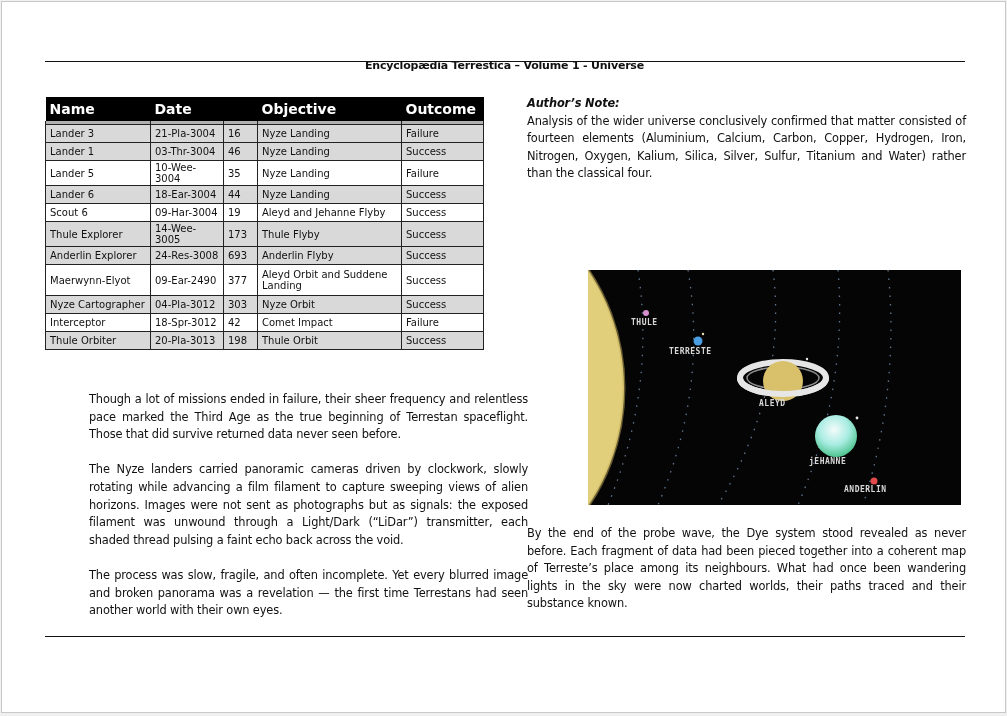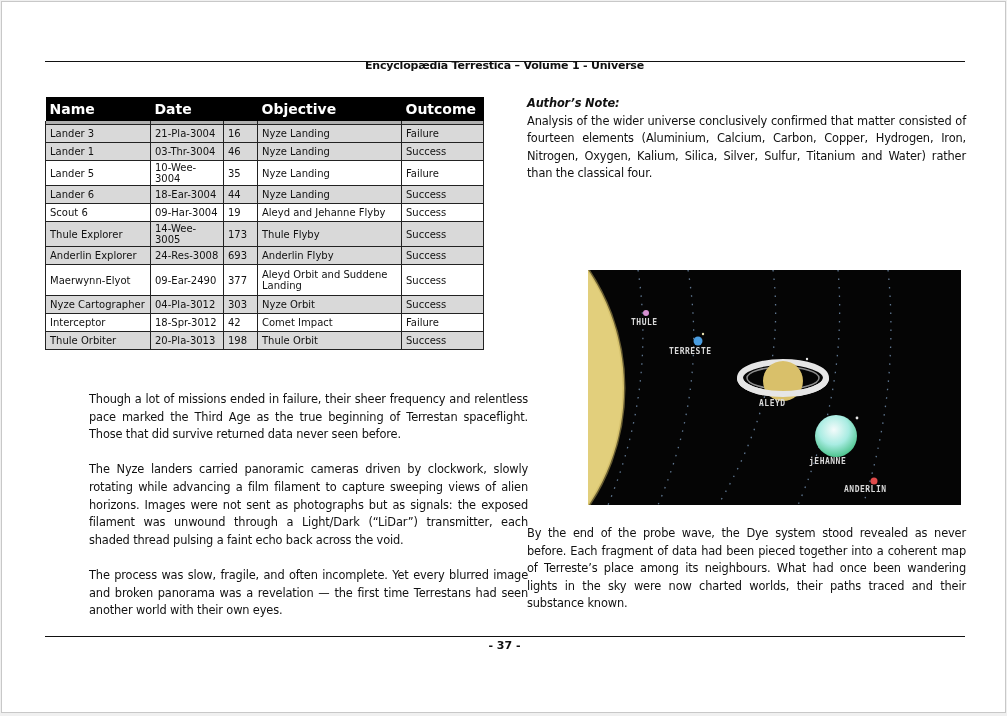--- a/index.html
+++ b/index.html
@@ -187,14 +187,13 @@
       <circle cx="286" cy="211" r="3.5" fill="#e04a4a"></circle>
       <text class="plabel" x="256" y="222">ANDERLIN</text>
     </svg>
   </div>
 
   <div class="body-text right-col" style="top:523px;">
     <p>By the end of the probe wave, the Dye system stood revealed as never before. Each fragment of data had been pieced together into a coherent map of Terreste’s place among its neighbours. What had once been wandering lights in the sky were now charted worlds, their paths traced and their substance known.</p>
   </div>
 
   <div class="ftr-rule"></div>
-  <div class="ftr-page">- 37 -</div>
 </div>
 
 </body></html>

